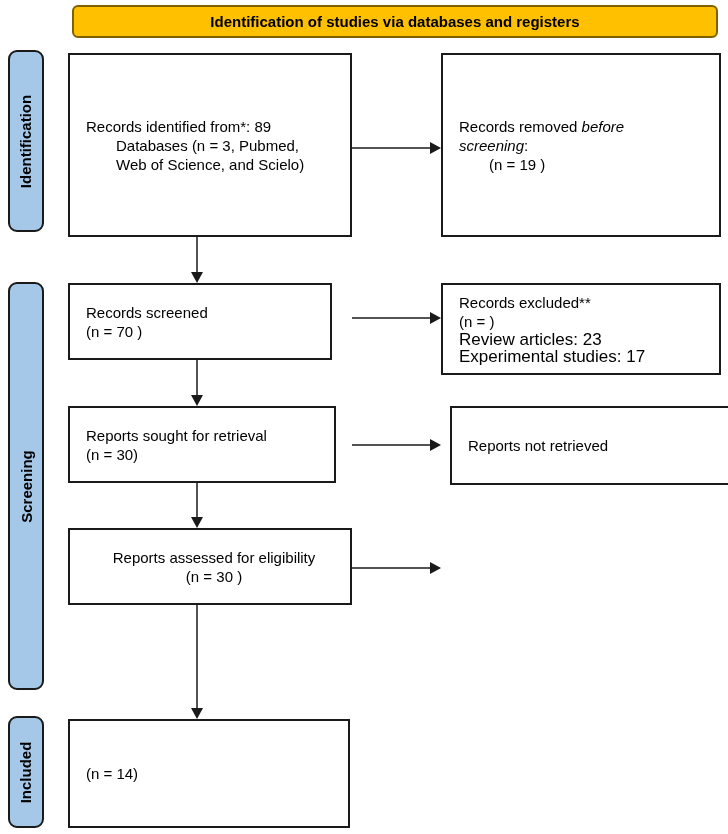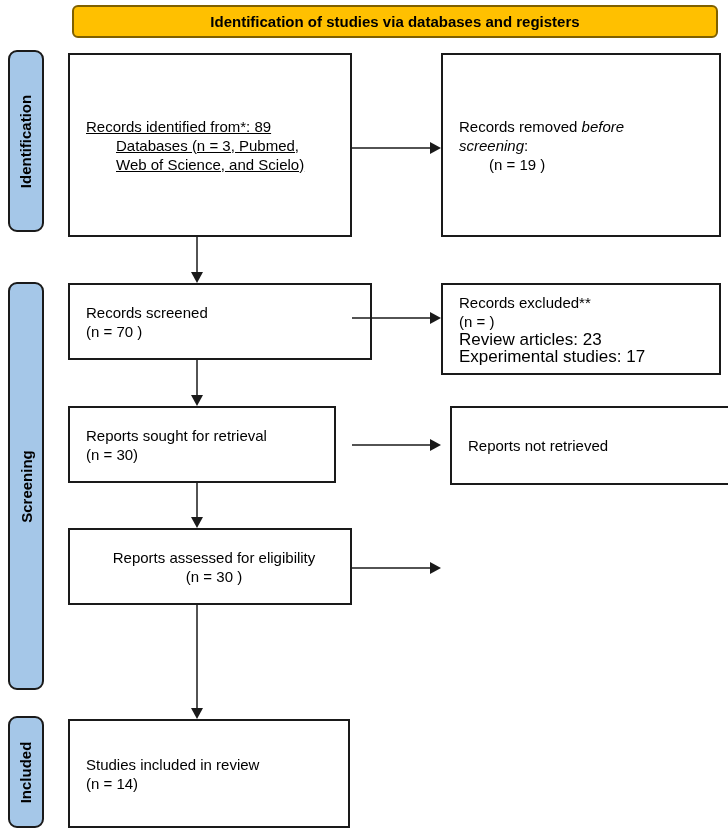--- a/index.html
+++ b/index.html
@@ -63,23 +63,23 @@
     display: flex;
     flex-direction: column;
     justify-content: center;
     padding: 4px 8px 4px 16px;
     font-size: 15px;
     line-height: 19px;
     color: #000;
   }
   .box .indent { padding-left: 30px; }
   .box .small { font-size: 17px; line-height: 17px; }
-  #box-records-identified { left: 68px;  top: 53px;  width: 284px; height: 184px; text-decoration: underline; }
+  #box-records-identified { left: 68px;  top: 53px;  width: 284px; height: 184px; }
   #box-records-removed    { left: 441px; top: 53px;  width: 280px; height: 184px; }
-  #box-records-screened   { left: 68px;  top: 283px; width: 304px; height: 77px; }
+  #box-records-screened   { left: 68px;  top: 283px; width: 264px; height: 77px; }
   #box-records-excluded   { left: 441px; top: 283px; width: 280px; height: 92px; }
   #box-reports-sought     { left: 68px;  top: 406px; width: 268px; height: 77px; }
   #box-reports-not-retrieved { left: 450px; top: 406px; width: 280px; height: 79px; }
   #box-reports-assessed   { left: 68px;  top: 528px; width: 284px; height: 77px; text-align: center; }
   #box-reports-excluded   { left: 441px; top: 528px; width: 280px; height: 167px; }
   #box-studies-included   { left: 68px;  top: 719px; width: 282px; height: 109px; }
   
   #arrows {
     position: absolute;
     left: 0; top: 0;
@@ -141,21 +141,20 @@
     <div class="line">Reports not retrieved</div>
   </div>
 
   <div class="box" id="box-reports-assessed">
     <div class="line">Reports assessed for eligibility</div>
     <div class="line">(n = 30 )</div>
   </div>
 
 
   <div class="box" id="box-studies-included">
-    <div class="line">Studies included in review</div>
     <div class="line">(n = 14)</div>
   </div>
 
   <svg id="arrows" viewBox="0 0 728 834" xmlns="http://www.w3.org/2000/svg">
 
     <g>
       <line x1="197" y1="237" x2="197" y2="274"></line>
       <polygon points="191,272 203,272 197,283"></polygon>
     </g>
     <g>

